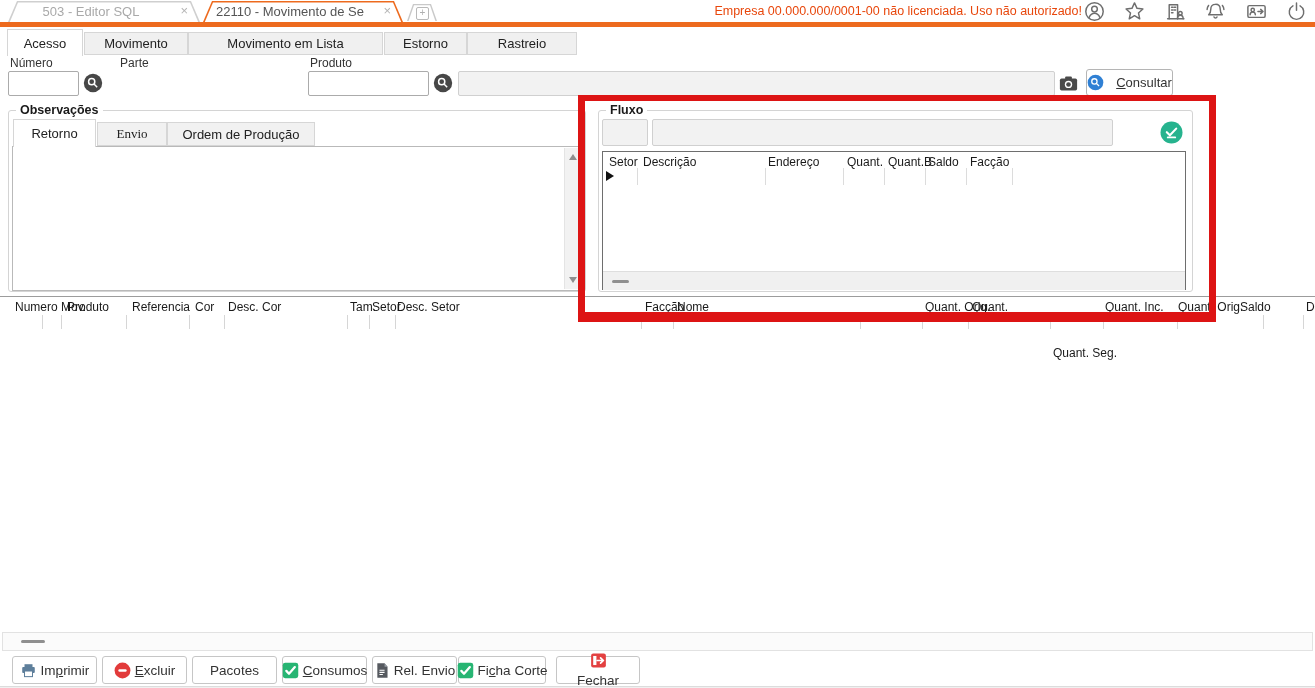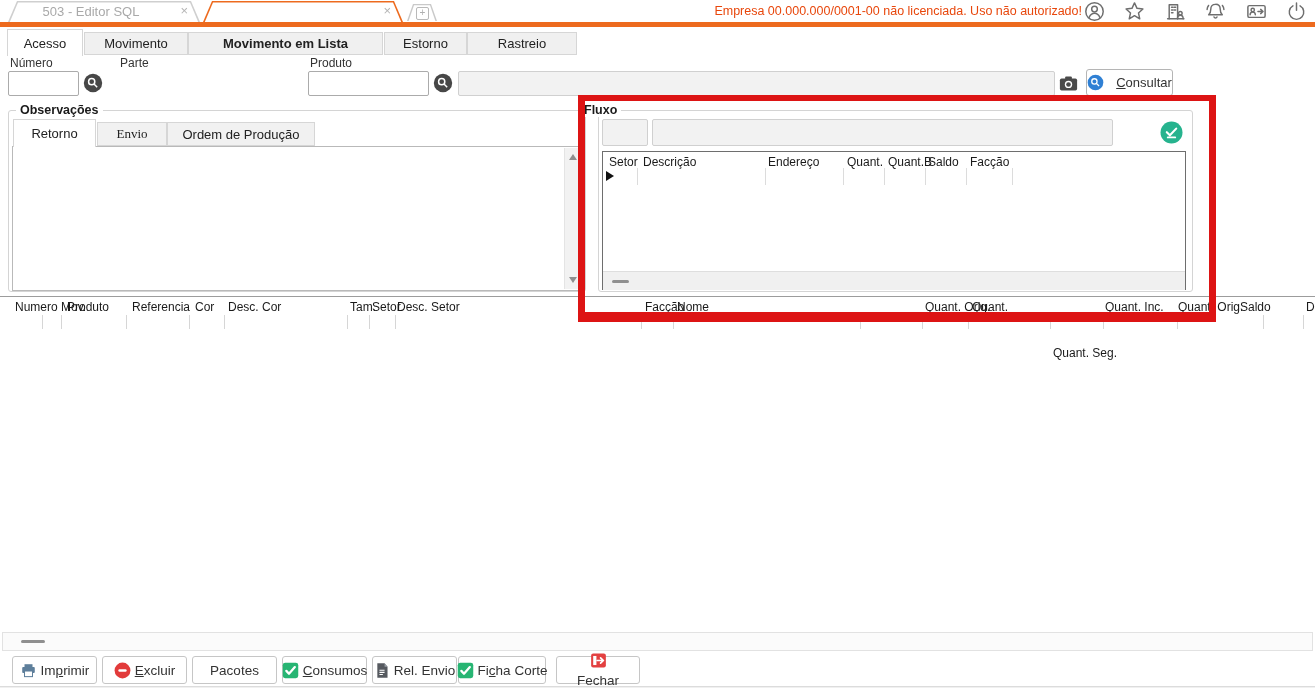--- a/index.html
+++ b/index.html
@@ -83,20 +83,21 @@
     <div id="browser-tabs">
         <div class="btab" style="left: 8px; width: 192px;">
           <div class="shape" style="background: rgb(207, 207, 207);"></div>
           <div class="inner"></div>
           <div class="lbl" style="color: rgb(169, 169, 169);">503 - Editor SQL</div>
           <div class="x">×</div>
         </div>
         <div class="btab" style="left: 203px; width: 200px;">
           <div class="shape" style="background: rgb(237, 106, 30);"></div>
           <div class="inner"></div>
+          <div class="lbl" style="color: rgb(85, 85, 85);">22110 - Movimento de Se</div>
           <div class="x">×</div>
         </div>
         <div id="newtab" style="left: 407px;">
           <div class="shape"></div>
           <div class="inner"></div>
           <div class="plus">+</div>
         </div>
       </div>
     <div id="warning" style="color: rgb(232, 71, 12);">Empresa 00.000.000/0001-00 não licenciada. Uso não autorizado!</div>
     <div id="tb-icons">
@@ -155,21 +156,21 @@
             </g>
           </svg>
         </div>
       </div>
   </div>
   <div id="accentbar" style="background: rgb(237, 106, 30);"></div>
 
   <div id="main-tabs">
       <div class="mtab active" style="left: 7px; width: 76px;">Acesso</div>
       <div class="mtab inactive" style="left: 84px; width: 104px;">Movimento</div>
-      <div class="mtab inactive" style="left: 188px; width: 195px; font-weight: bold;">Movimento em Lista</div>
+      <div class="mtab inactive" style="left: 188px; width: 195px;">Movimento em Lista</div>
       <div class="mtab inactive" style="left: 384px; width: 83px;">Estorno</div>
       <div class="mtab inactive" style="left: 467px; width: 110px;">Rastreio</div>
     </div>
 
   <div class="flabel" style="left:10px;top:56px;">Número</div>
   <div class="input" style="left:8px;top:71px;width:71px;height:25px;"></div>
   <div class="circlebtn" style="left:83px;top:73px;">
     <svg width="20" height="20" viewBox="0 0 20 20">
         <circle cx="10" cy="10" r="9.2" fill="#474747"></circle>
         <circle cx="8.7" cy="8.7" r="3.1" stroke="#fff" stroke-width="1.5" fill="none"></circle>
@@ -215,21 +216,21 @@
       <div class="otab inactive" style="left: 167px; width: 148px;">Ordem de Produção</div>
     </div>
   <div id="obs-text">
     <div id="obs-scroll">
       <div class="sarrow up"></div>
       <div class="sarrow down"></div>
     </div>
   </div>
 
   <div class="groupbox" style="left:598px;top:110px;width:595px;height:182px;"></div>
-  <div class="grouplabel" style="left:580px;top:103px;">Fluxo</div>
+  <div class="grouplabel" style="left:606px;top:103px;">Fluxo</div>
   <div class="input ro" id="fluxo-small"></div>
   <div class="input ro" id="fluxo-long"></div>
   <div class="circlebtn" id="fluxo-ok">
     <svg width="23" height="23" viewBox="0 0 23 23">
         <circle cx="11.5" cy="11.5" r="11" fill="#26b38e"></circle>
         <path d="M6.8 11.2 l3.1 3.1 L16.2 7.6" stroke="#fff" stroke-width="2.1" fill="none" stroke-linecap="round"></path>
         <path d="M7.8 16.4 h7.4" stroke="#fff" stroke-width="1.9" stroke-linecap="round"></path>
       </svg>
   </div>
   <div id="fluxo-table"></div>

